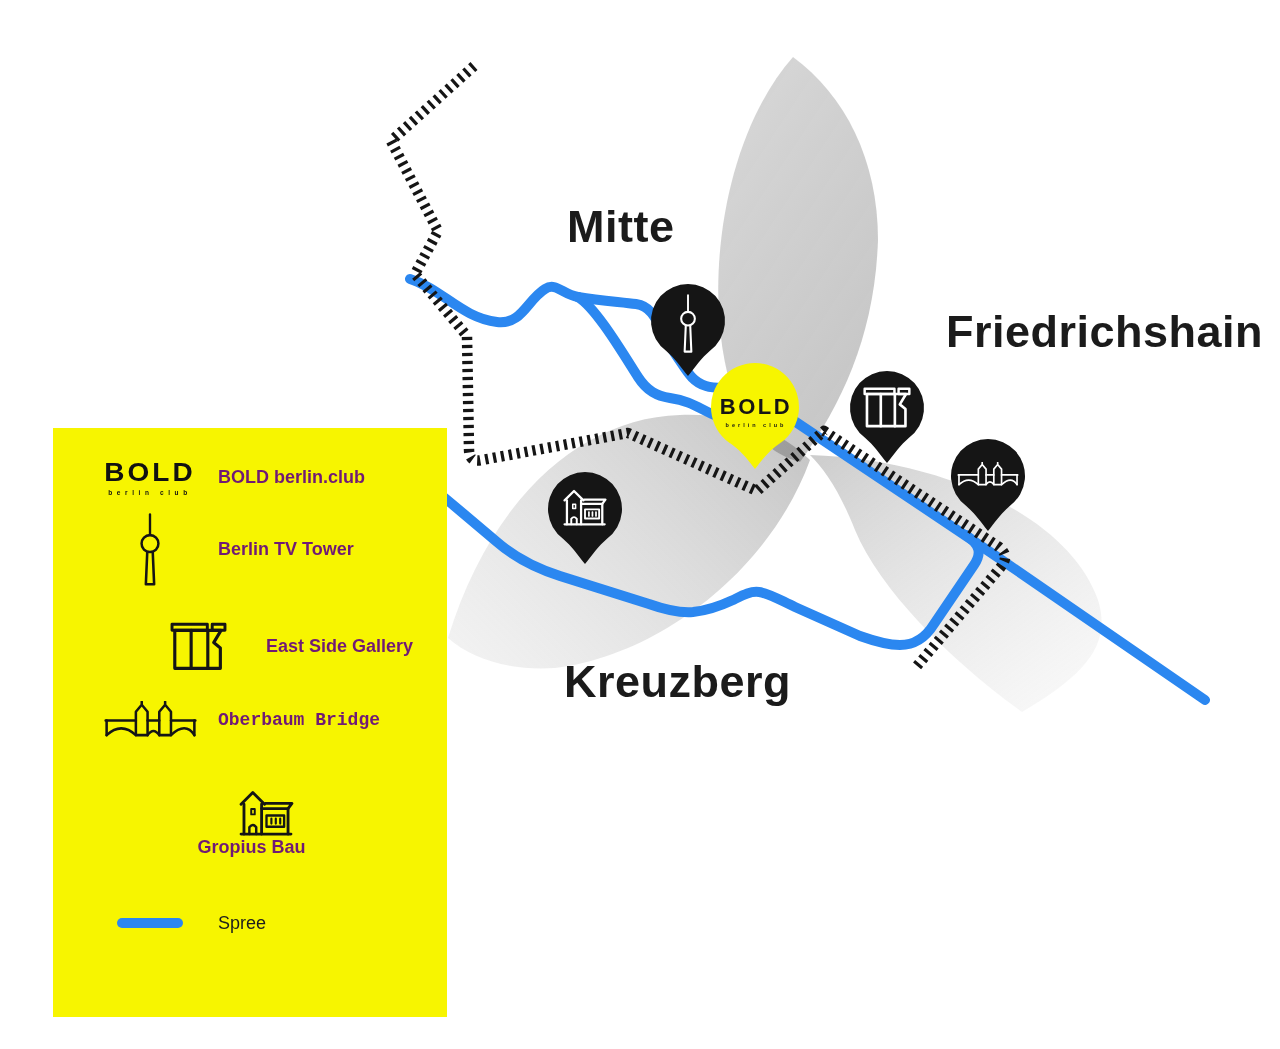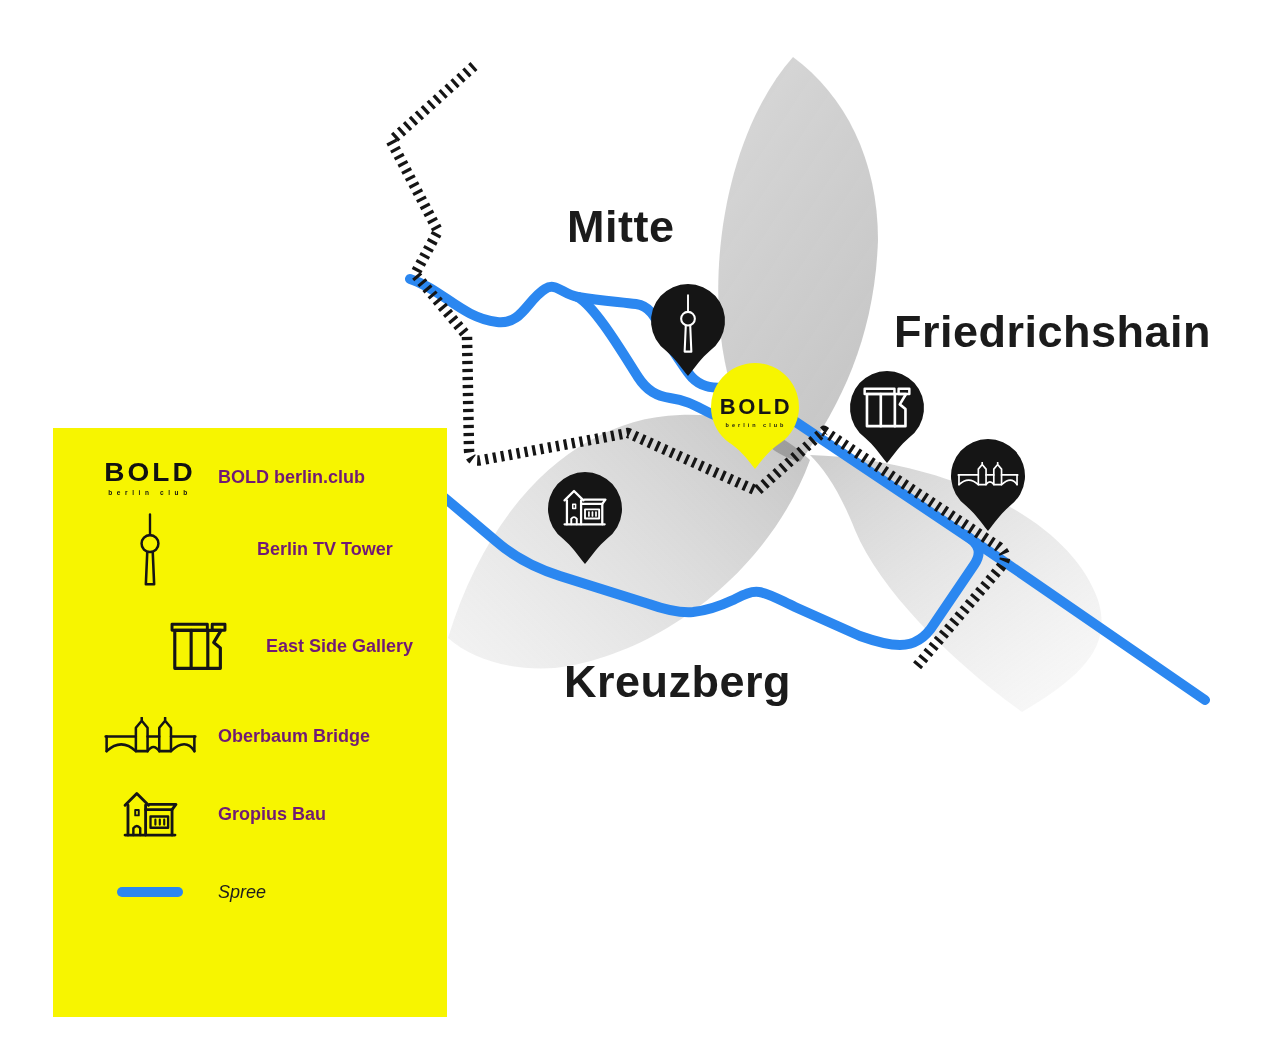--- a/index.html
+++ b/index.html
@@ -22,37 +22,37 @@
 
   .pin-bold-word{font-family:"Liberation Sans",sans-serif;font-weight:800;font-size:22px;
                  letter-spacing:2.5px;fill:var(--ink);}
   .pin-bold-sub{font-family:"Liberation Sans",sans-serif;font-weight:700;font-size:5.5px;
                 letter-spacing:3px;fill:var(--ink);}
 
   
   .district{position:absolute;font-weight:800;font-size:45px;color:#1b1b1b;letter-spacing:0.5px;
             pointer-events:none;white-space:nowrap;}
   .district-mitte{left:531px;top:201px;margin-left:36px;}
-  .district-friedrichshain{left:894px;top:306px;}
+  .district-friedrichshain{left:946px;top:306px;}
   .district-kreuzberg{left:564px;top:656px;}
 
   
   .legend{position:absolute;left:53px;top:428px;width:394px;height:589px;background:var(--yellow);}
   .legend-row{position:absolute;left:0;width:100%;display:flex;align-items:center;}
   .legend-icon-col{width:130px;margin-left:32px;display:flex;justify-content:center;align-items:center;flex:none;}
   .legend-label{font-size:18px;font-weight:700;color:#701a75;margin-left:3px;white-space:nowrap;}
   .legend-label.regular{font-weight:400;color:#1d1d1d;}
   .legend-icon{color:#151515;}
 
   .row-logo{top:18px;height:62px;}
-  .row-tv{top:84px;height:74px;gap:39px;}
+  .row-tv{top:84px;height:74px;}
   .row-gallery{top:192px;height:52px;margin-left:48px;}
-  .row-bridge{top:288px;height:40px;}
-  .row-gropius{top:362px;height:48px;}
-  .row-spree{top:454px;height:20px;font-style:italic;}
+  .row-bridge{top:272px;height:40px;font-family:Liberation Mono, monospace;}
+  .row-gropius{top:362px;height:48px;flex-direction:column;}
+  .row-spree{top:485px;height:20px;}
   .row-wall{top:528px;height:22px;}
 
   .bold-logo{display:flex;flex-direction:column;align-items:center;}
   .bold-word{font-weight:800;font-size:28px;letter-spacing:3px;line-height:1;color:#111;
              transform:scaleY(0.92);}
   .bold-sub{font-weight:700;font-size:6.5px;letter-spacing:4.6px;margin-top:2px;color:#111;
             text-transform:lowercase;white-space:nowrap;}
 
   .spree-swatch{width:66px;height:10px;border-radius:5px;background:var(--blue);}
 </style>

